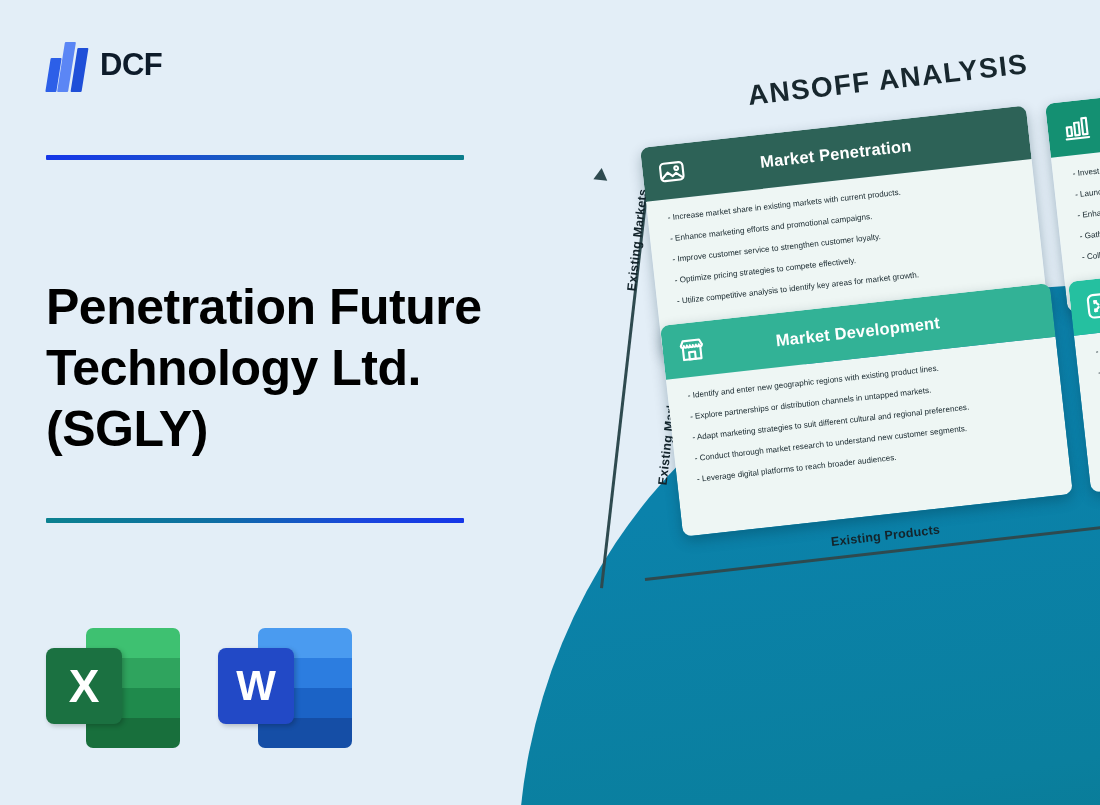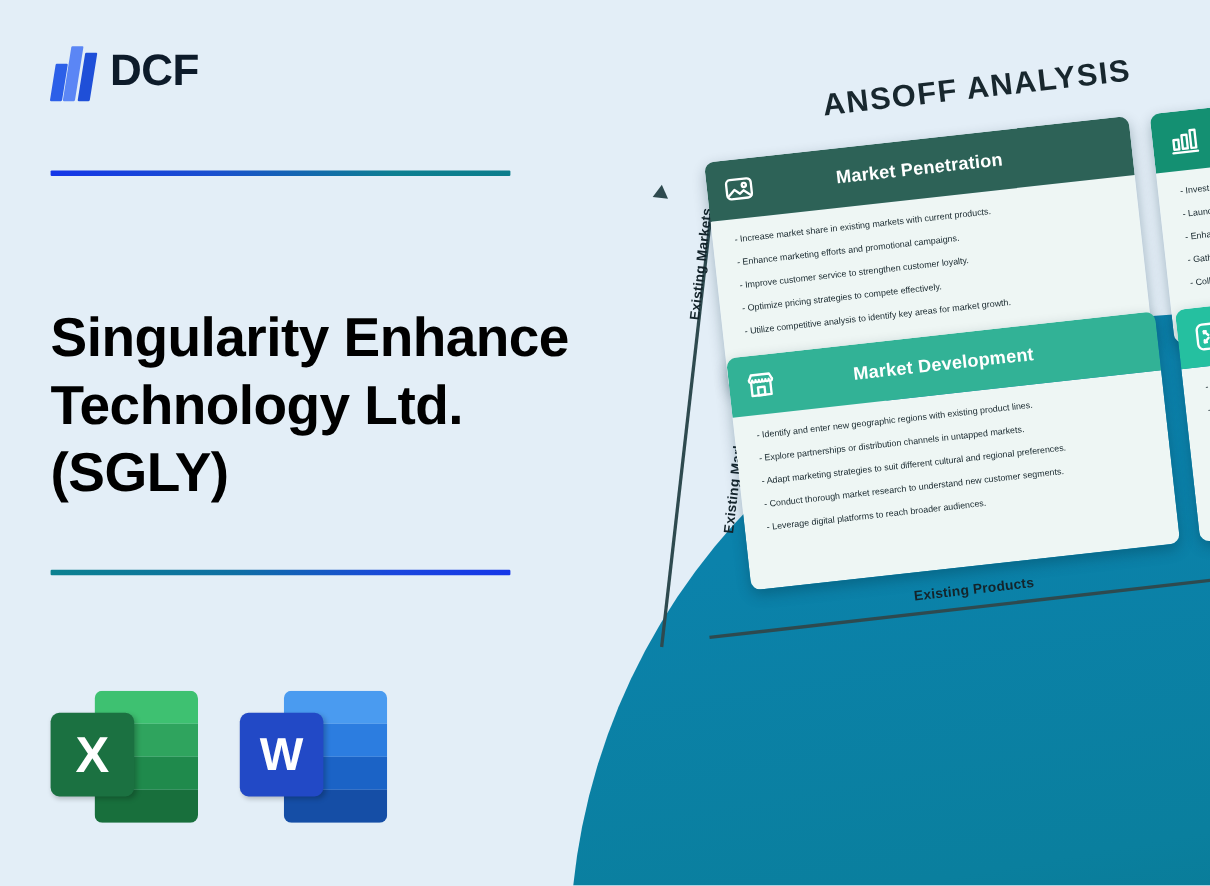--- a/index.html
+++ b/index.html
@@ -48,21 +48,21 @@
     position: absolute;
     bottom: 0;
     width: 11px;
     transform: skewX(-9deg);
     border-radius: 1px;
   }
   .logo-bar.b1 { left: 2px;  height: 34px; background: #2c5fe8; }
   .logo-bar.b2 { left: 15px; height: 50px; background: #5b86f5; }
   .logo-bar.b3 { left: 28px; height: 44px; background: #1f4fd8; }
   #logo-text {
-    font-size: 40px;
+    font-size: 31px;
     font-weight: 700;
     letter-spacing: -0.5px;
     color: #0d1b2a;
     line-height: 1;
     font-family: "Liberation Sans", sans-serif;
   }
 
   .rule {
     position: absolute;
     left: 46px;
@@ -473,21 +473,21 @@
       <div id="logo-mark">
         <span class="logo-bar b1"></span>
         <span class="logo-bar b2"></span>
         <span class="logo-bar b3"></span>
       </div>
       <div id="logo-text">DCF</div>
     </div>
 
     <div class="rule" id="rule-top"></div>
 
-    <h1 id="page-title">Singularity Enhance Technology Ltd. (SGLY)</h1>
+    <h1 id="page-title">Penetration Future Technology Ltd. (SGLY)</h1>
 
     <div class="rule" id="rule-bottom"></div>
 
     <div id="office-icons">
 
       <div class="office-icon" id="icon-excel">
         <div class="oi-sheet">
           <span class="band n0"></span>
           <span class="band n1"></span>
           <span class="band n2"></span>

